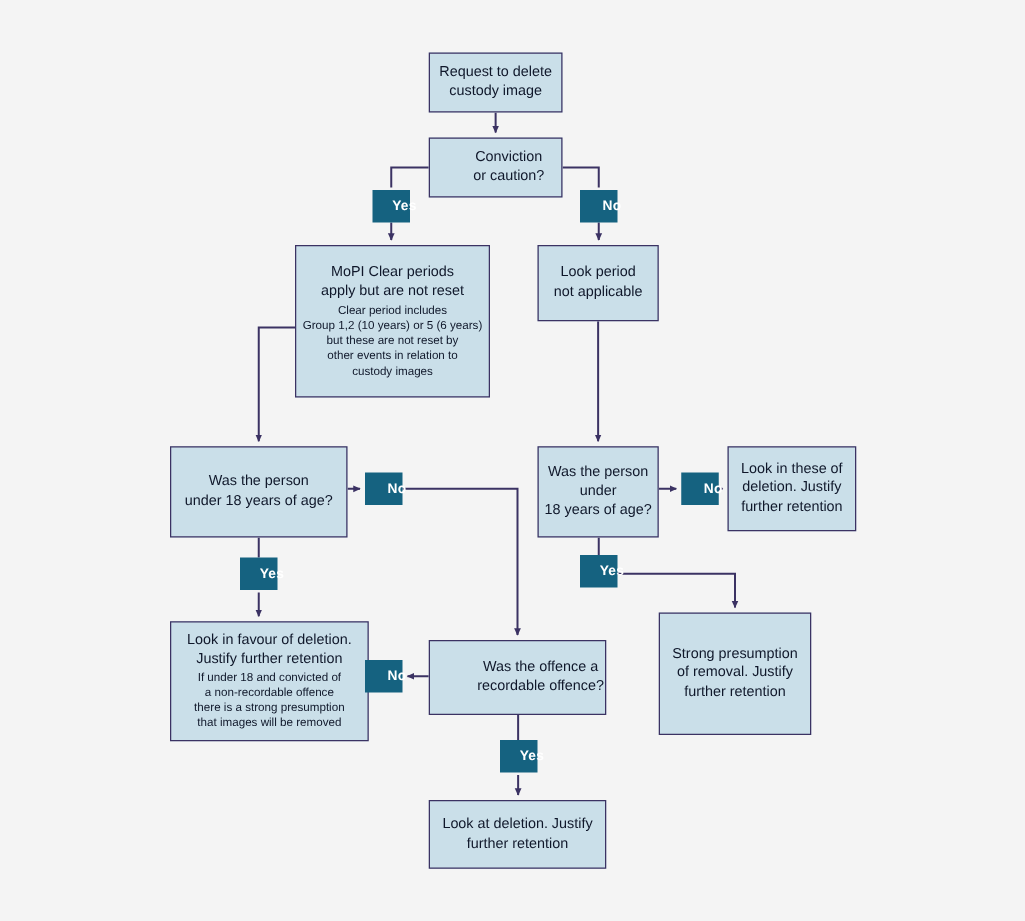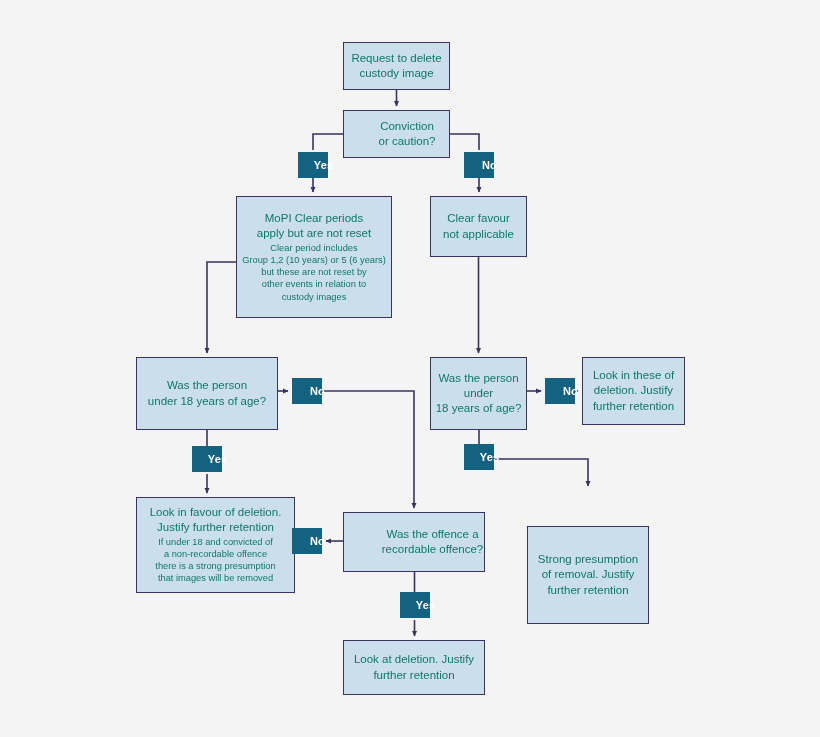--- a/index.html
+++ b/index.html
@@ -29,21 +29,21 @@
   .node {
     position: absolute;
     box-sizing: border-box;
     background: #cadfe9;
     border: 1.5px solid #3b3263;
     display: flex;
     flex-direction: column;
     align-items: center;
     justify-content: center;
     text-align: center;
-    color: #0f766e;
+    color: #0f172a;
     line-height: 1.32;
     padding: 4px 6px;
   }
   .node .main-line {
     font-size: 11.5px;
     white-space: nowrap;
   }
   .node .sub-line {
     font-size: 9.3px;
     white-space: nowrap;
@@ -129,21 +129,21 @@
     <div class="main-line">MoPI Clear periods</div>
     <div class="main-line">apply but are not reset</div>
     <div class="sub-line">Clear period includes</div>
     <div class="sub-line">Group 1,2 (10 years) or 5 (6 years)</div>
     <div class="sub-line">but these are not reset by</div>
     <div class="sub-line">other events in relation to</div>
     <div class="sub-line">custody images</div>
   </div>
 
   <div class="node" style="left:430px; top:196px; width:97px; height:61px;">
-    <div class="main-line">Clear favour</div>
+    <div class="main-line">Look period</div>
     <div class="main-line">not applicable</div>
   </div>
 
   <div class="node" style="left:136px; top:357px; width:142px; height:73px;">
     <div class="main-line">Was the person</div>
     <div class="main-line">under 18 years of age?</div>
   </div>
 
   <div class="node" style="left:430px; top:357px; width:97px; height:73px;">
     <div class="main-line">Was the person</div>
@@ -164,21 +164,21 @@
     <div class="sub-line">a non-recordable offence</div>
     <div class="sub-line">there is a strong presumption</div>
     <div class="sub-line">that images will be removed</div>
   </div>
 
   <div class="node" style="left:343px; top:512px; width:142px; height:60px;padding-left:43px;">
     <div class="main-line">Was the offence a</div>
     <div class="main-line">recordable offence?</div>
   </div>
 
-  <div class="node" style="left:527px; top:490px; width:122px; height:98px;margin-top:36px;">
+  <div class="node" style="left:527px; top:490px; width:122px; height:98px;">
     <div class="main-line">Strong presumption</div>
     <div class="main-line">of removal. Justify</div>
     <div class="main-line">further retention</div>
   </div>
 
   <div class="node" style="left:343px; top:640px; width:142px; height:55px;">
     <div class="main-line">Look at deletion. Justify</div>
     <div class="main-line">further retention</div>
   </div>
 

